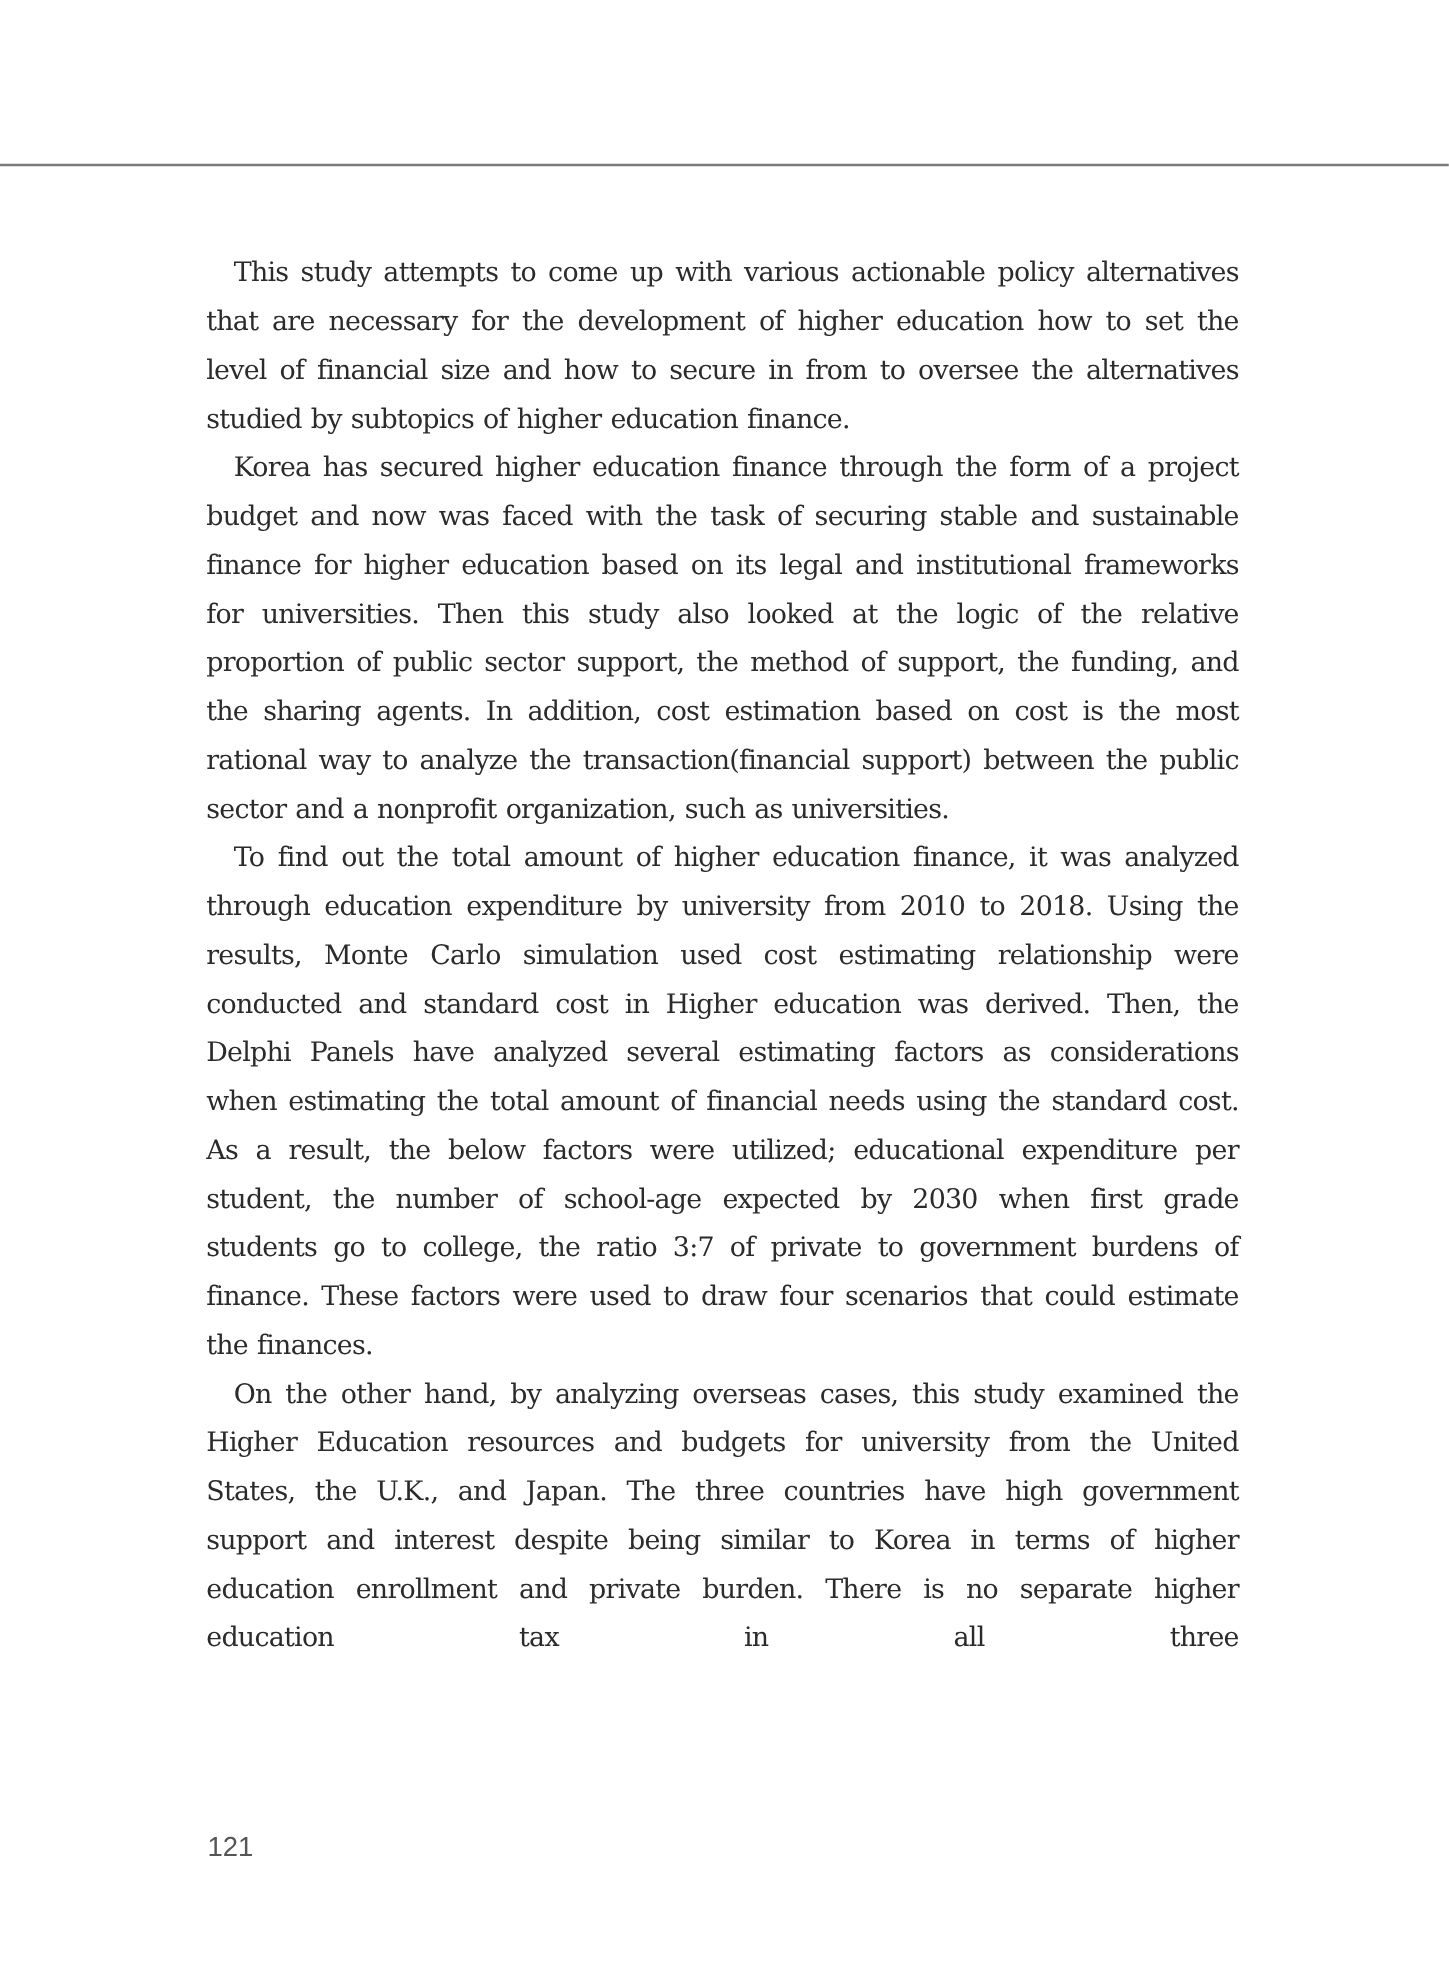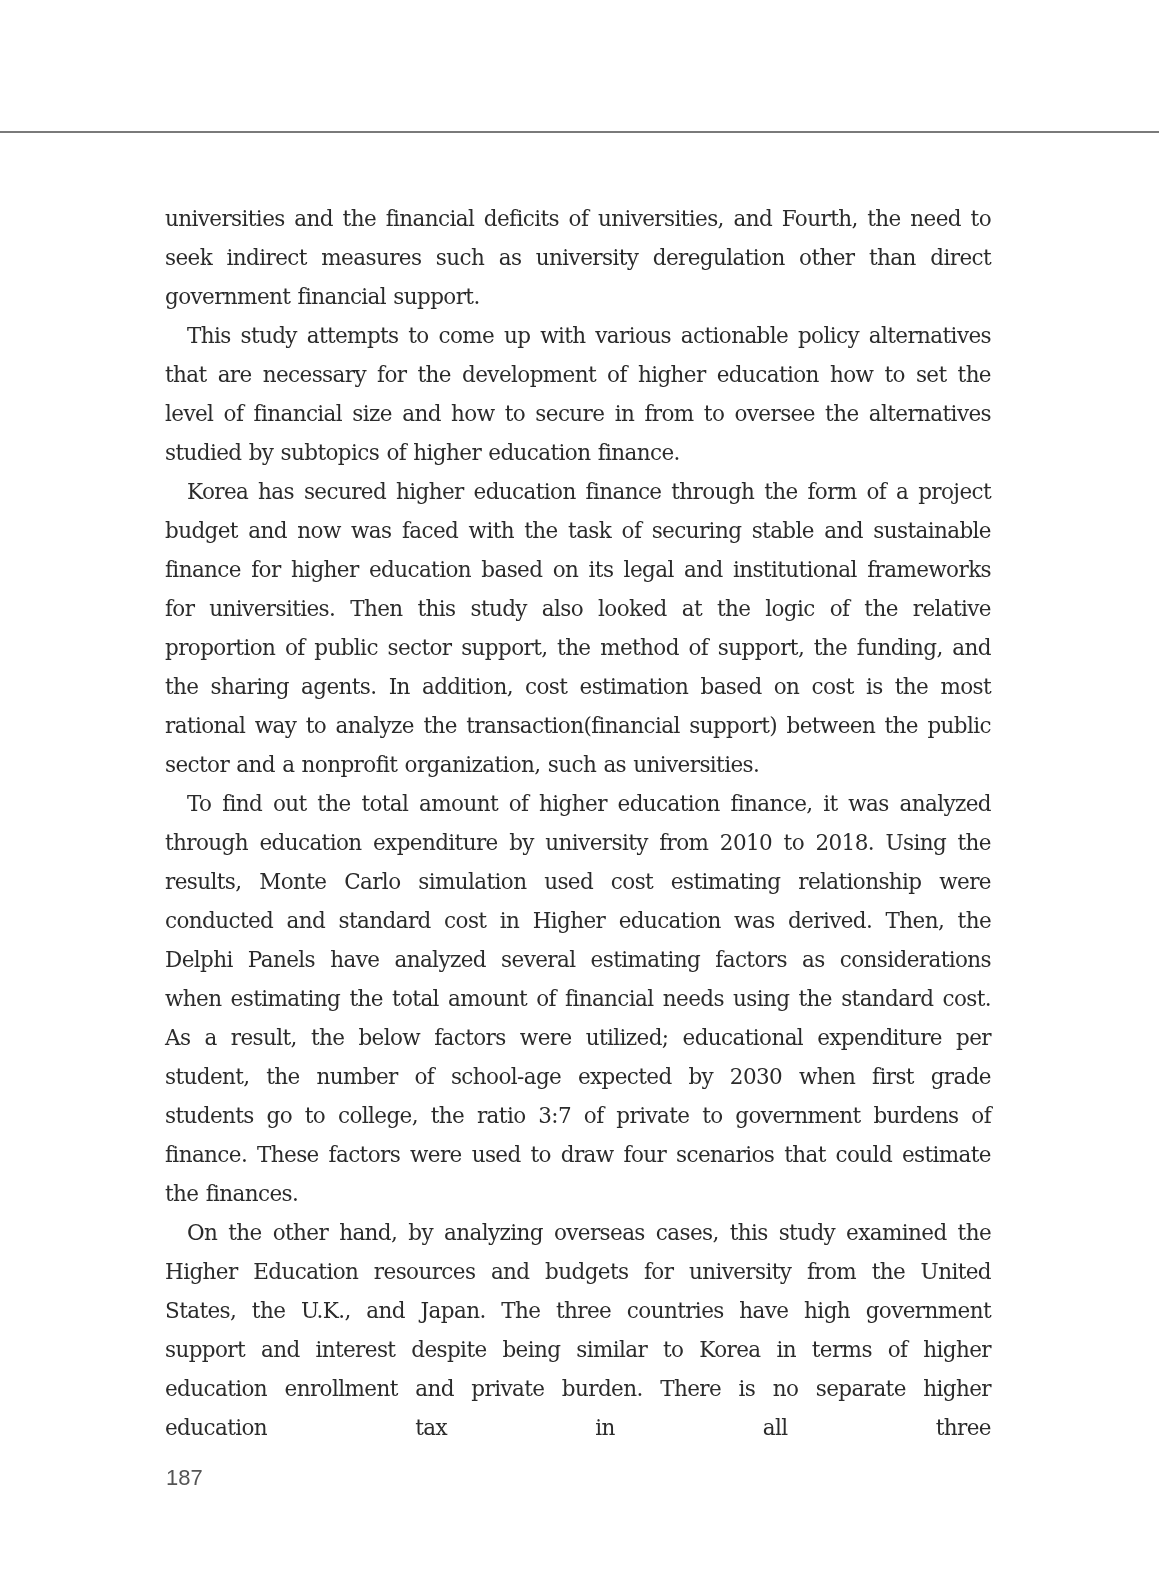--- a/index.html
+++ b/index.html
@@ -52,20 +52,19 @@
       font-size: 22px;
       color: #555555;
     }
   </style>
 </head>
 <body>
 
 <div class="header-rule"></div>
 
 <div class="body-text">
-  <p>universities and the financial deficits of universities, and Fourth, the need to seek indirect measures such as university deregulation other than direct government financial support.</p>
   <p class="indent">This study attempts to come up with various actionable policy alternatives that are necessary for the development of higher education how to set the level of financial size and how to secure in from to oversee the alternatives studied by subtopics of higher education finance.</p>
   <p class="indent">Korea has secured higher education finance through the form of a project budget and now was faced with the task of securing stable and sustainable finance for higher education based on its legal and institutional frameworks for universities. Then this study also looked at the logic of the relative proportion of public sector support, the method of support, the funding, and the sharing agents. In addition, cost estimation based on cost is the most rational way to analyze the transaction(financial support) between the public sector and a nonprofit organization, such as universities.</p>
   <p class="indent">To find out the total amount of higher education finance, it was analyzed through education expenditure by university from 2010 to 2018. Using the results, Monte Carlo simulation used cost estimating relationship were conducted and standard cost in Higher education was derived. Then, the Delphi Panels have analyzed several estimating factors as considerations when estimating the total amount of financial needs using the standard cost. As a result, the below factors were utilized; educational expenditure per student, the number of school-age expected by 2030 when first grade students go to college, the ratio 3:7 of private to government burdens of finance. These factors were used to draw four scenarios that could estimate the finances.</p>
   <p class="indent last-full">On the other hand, by analyzing overseas cases, this study examined the Higher Education resources and budgets for university from the United States, the U.K., and Japan. The three countries have high government support and interest despite being similar to Korea in terms of higher education enrollment and private burden. There is no separate higher education tax in all three</p>
 </div>
 
-<div class="page-number">187</div>
+<div class="page-number">121</div>
 
 </body></html>

